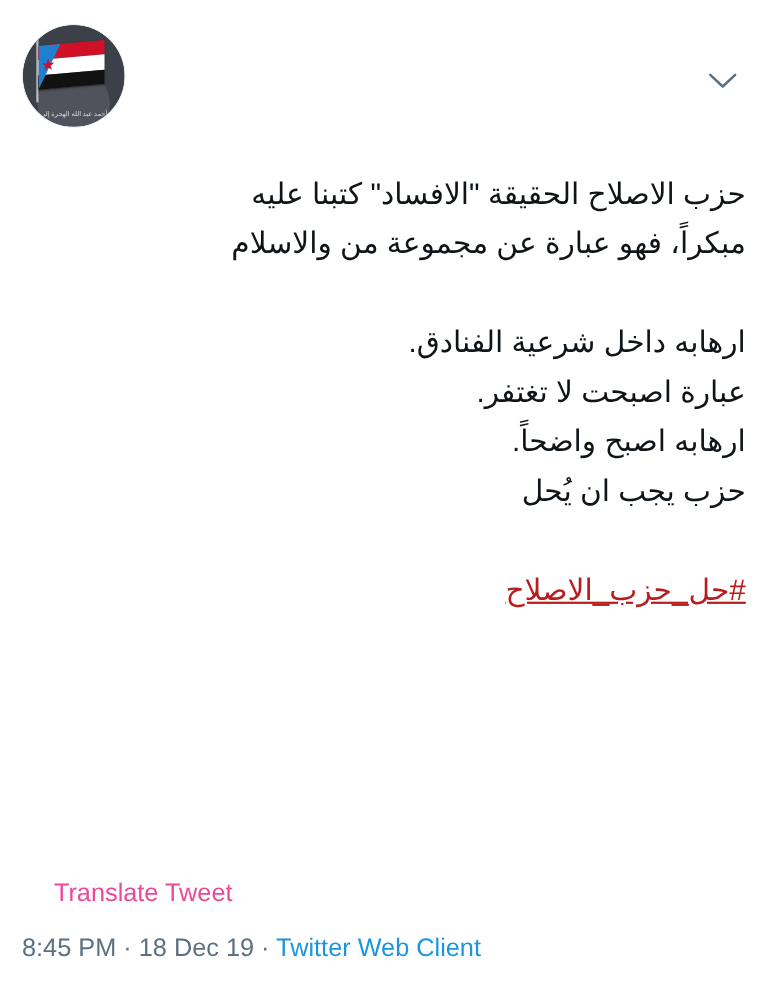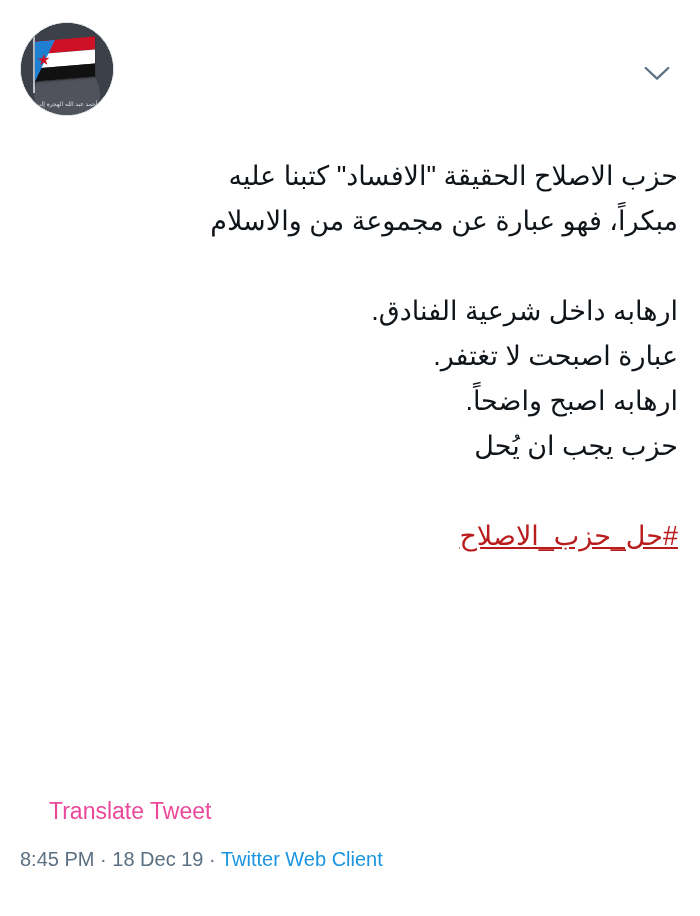--- a/index.html
+++ b/index.html
@@ -137,21 +137,21 @@
     top: 798px;
     font-size: 23px;
     color: #ec4899;
     cursor: pointer;
     margin-left: 29px;
   }
   .meta {
     position: absolute;
     left: 20px;
     top: 848px;
-    font-size: 20px;
+    font-size: 23px;
     color: #5b7083;
   }
   .meta .client {
     color: #1b95e0;
     cursor: pointer;
   }
   .meta .dot { color:#5b7083; }
 </style>
 </head>
 <body>

